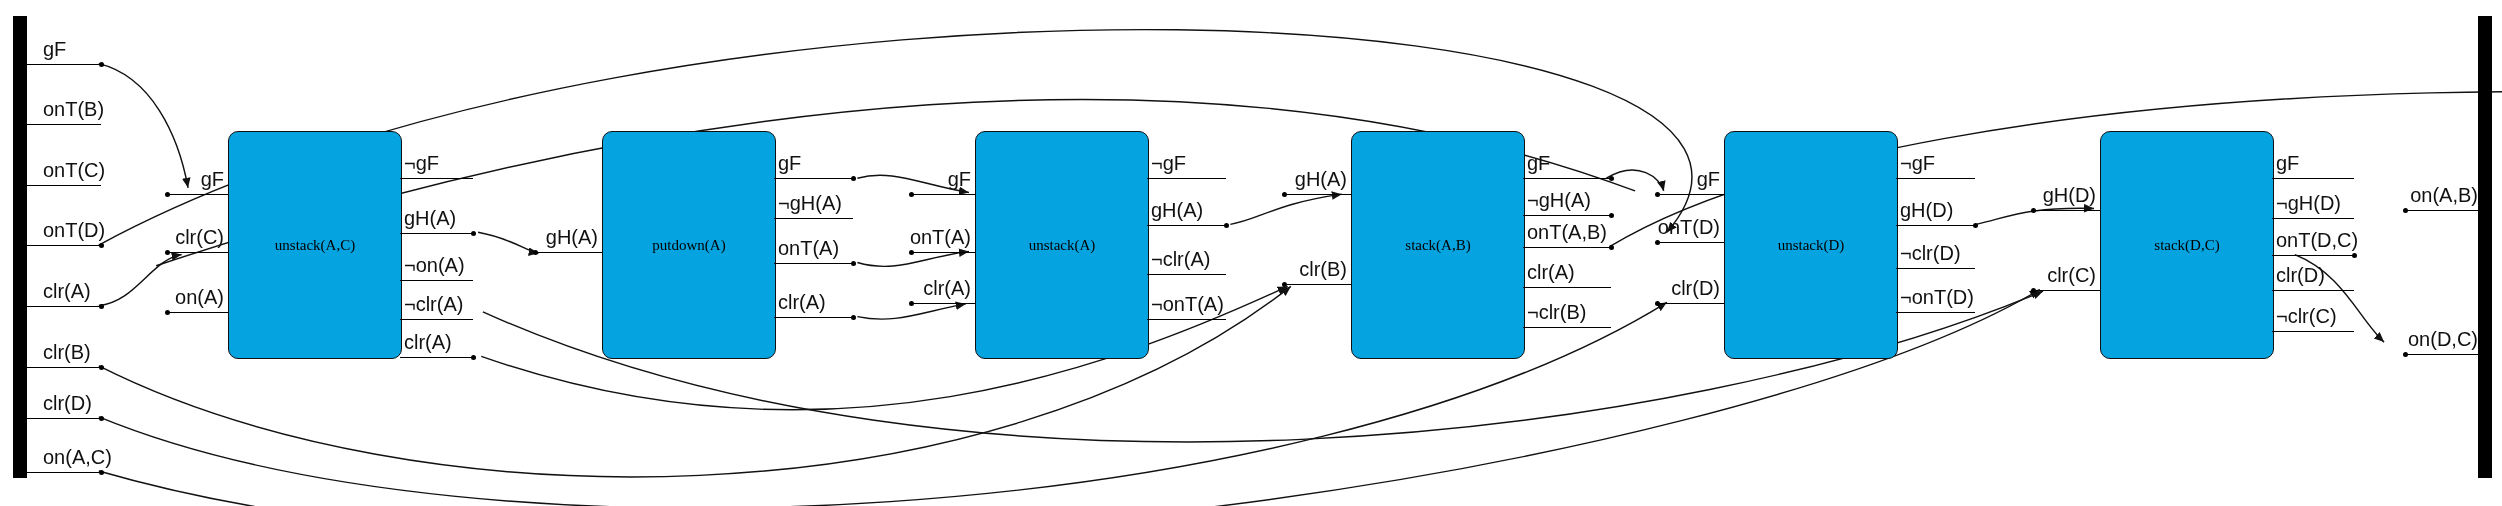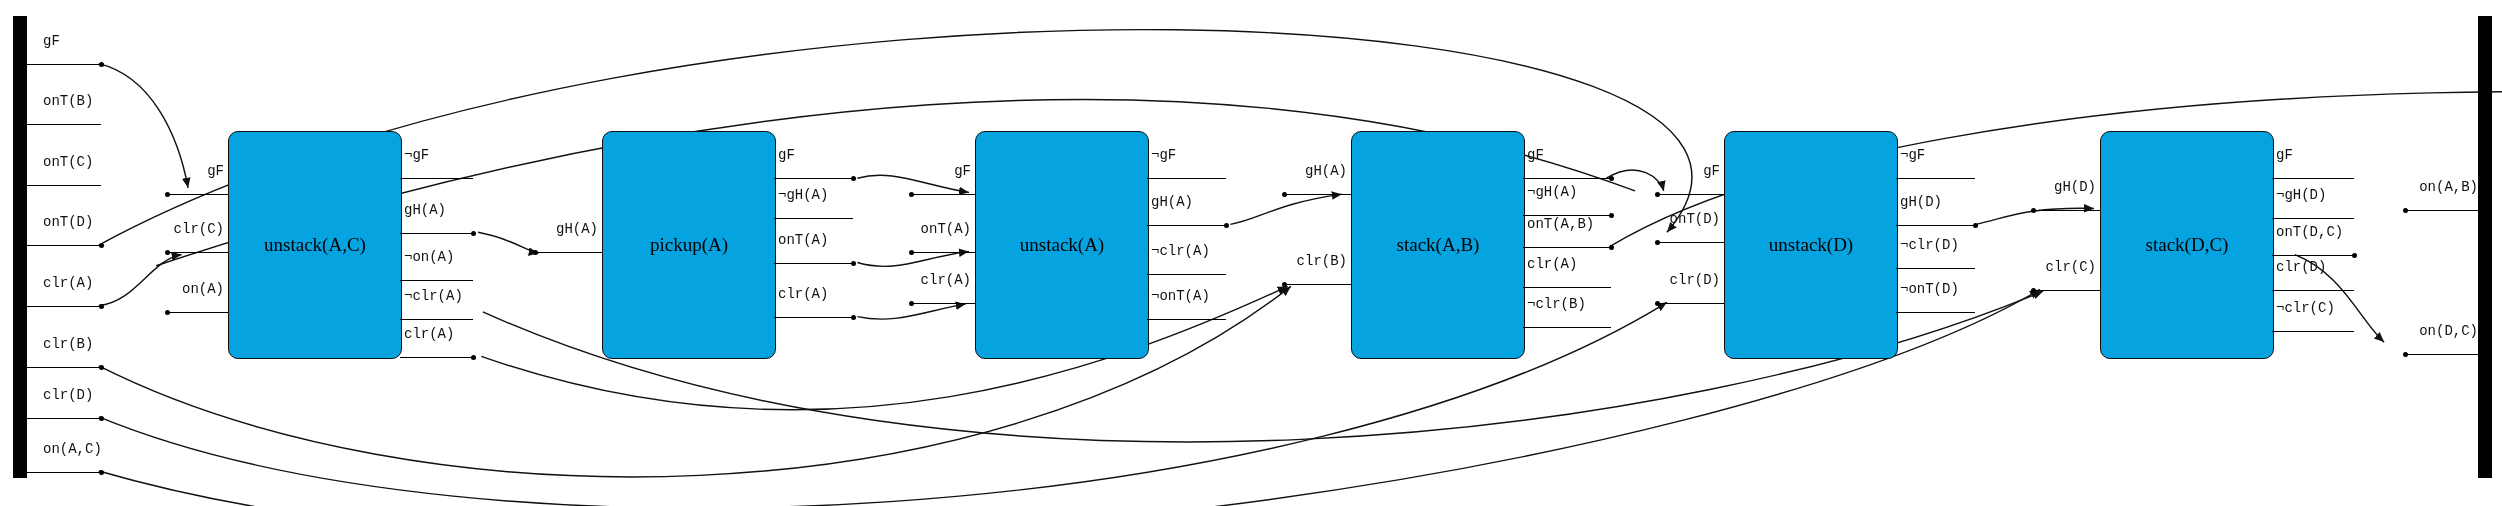--- a/index.html
+++ b/index.html
@@ -3,25 +3,25 @@
 <meta charset="utf-8">
 <title>Plan Graph</title>
 <style>
   html,body{margin:0;padding:0;background:#ffffff;}
   body{width:2502px;height:506px;overflow:hidden;font-family:"Liberation Serif",serif;}
   #stage{position:relative;width:2502px;height:506px;background:#fff;}
   #edges{position:absolute;left:0;top:0;width:2502px;height:506px;pointer-events:none;}
   .bar{position:absolute;background:#000;width:14px;}
   .node{position:absolute;background:#05a3e0;border:1px solid #111;border-radius:10px;
         display:flex;align-items:center;justify-content:center;}
-  .node .nlabel{font-size:19px;color:#000;white-space:nowrap;font-family:"Liberation Serif",serif;}
+  .node .nlabel{font-size:15px;color:#000;white-space:nowrap;font-family:"Liberation Serif",serif;}
   .port{position:absolute;height:0;}
   .port .pline{position:absolute;left:0;top:0;height:1px;background:#000;}
-  .port .ptext{position:absolute;bottom:15px;font-size:14px;color:#111;white-space:nowrap;
-               font-family:Liberation Mono, monospace;}
+  .port .ptext{position:absolute;bottom:3px;font-size:20px;color:#111;white-space:nowrap;
+               font-family:Liberation Sans, sans-serif;}
   .port.left .ptext{right:2px;}
   .port.right .ptext{left:4px;}
   .dot{position:absolute;width:5px;height:5px;background:#000;border-radius:50%;
        margin-left:-2px;margin-top:-2px;}
 </style>
 </head>
 <body>
 
 <div id="stage">
   <svg id="edges" viewBox="0 0 1570 318" preserveAspectRatio="none">
@@ -161,21 +161,21 @@
       <div class="port right" style="left: 400px; top: 319px; width: 73px;">
         <div class="pline" style="width: 73px;"></div>
         <div class="ptext">¬clr(A)</div>
       </div>
       <div class="port right" style="left: 400px; top: 357px; width: 73px;">
         <div class="pline" style="width: 73px;"></div>
         <div class="ptext">clr(A)</div>
         <div class="dot" style="left: 73px; top: 0px;"></div>
       </div>
       <div class="node" style="left: 602px; top: 131px; width: 172px; height: 226px; background: rgb(5, 163, 224);">
-        <div class="nlabel">pickup(A)</div>
+        <div class="nlabel">putdown(A)</div>
       </div>
       <div class="port left" style="left: 535px; top: 252px; width: 67px;">
         <div class="pline" style="width: 67px;"></div>
         <div class="ptext" style="right: 4px; left: auto;">gH(A)</div>
         <div class="dot" style="left: 0px; top: 0px;"></div>
       </div>
       <div class="port right" style="left: 774px; top: 178px; width: 79px;">
         <div class="pline" style="width: 79px;"></div>
         <div class="ptext">gF</div>
         <div class="dot" style="left: 79px; top: 0px;"></div>

